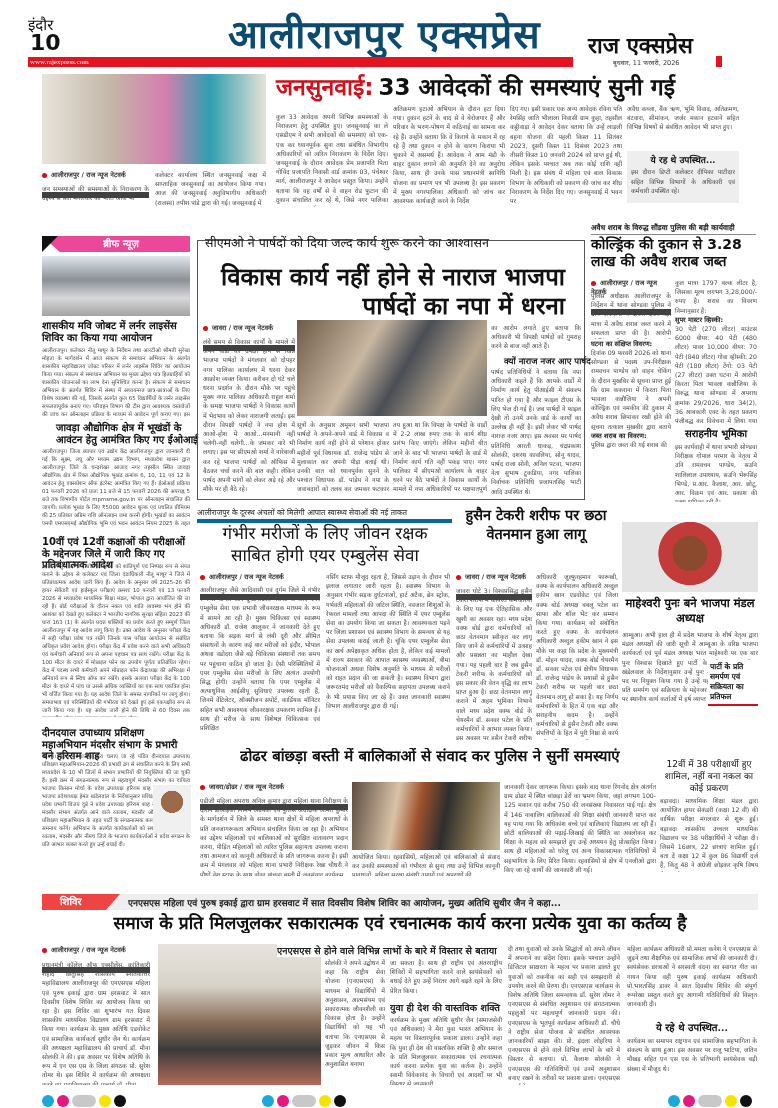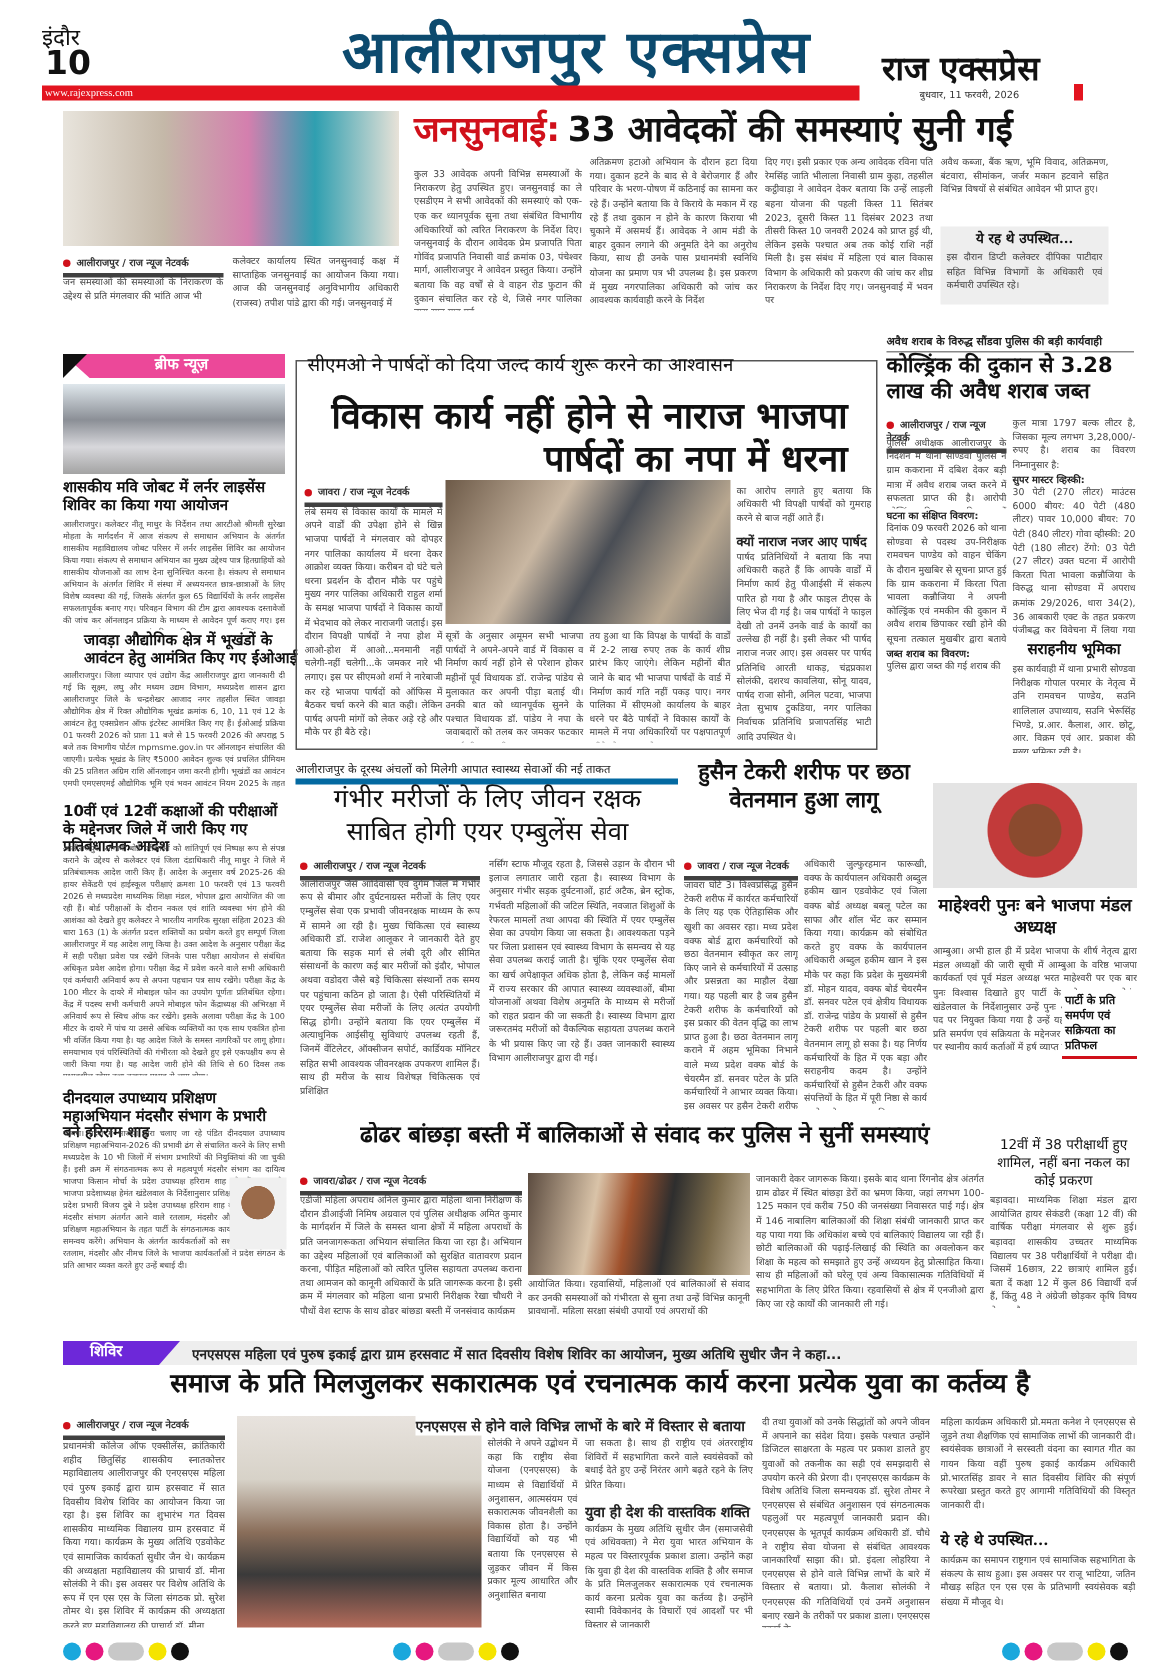--- a/index.html
+++ b/index.html
@@ -1,20 +1,20 @@
 <!DOCTYPE html>
 <html><head>
 <meta charset="utf-8">
 <style>
 *{box-sizing:border-box;margin:0;padding:0}
 body{width:778px;height:1108px;background:#fff;font-family:"DejaVu Sans",sans-serif;color:#222;overflow:hidden;position:relative}
 .abs{position:absolute}
 .serif{font-family:"DejaVu Serif",serif}
 .bodytext{font-size:6.2px;line-height:9.2px;color:#444;text-align:justify;overflow:hidden}
-.byline{font-size:6.5px;color:#333;font-weight:bold;padding-bottom:3px;border-bottom:3px solid #404040;margin-bottom:3px}
+.byline{font-size:6.5px;color:#333;font-weight:bold;padding-bottom:13px;border-bottom:6px solid #404040;margin-bottom:3px}
 .byline .dot{display:inline-block;width:5px;height:5px;border-radius:50%;background:#d0101a;margin-right:4px;vertical-align:middle}
 .photo{background:linear-gradient(135deg,#b9a98f,#7d8a96 40%,#c9b8a0 70%,#8a6f55);overflow:hidden}
 .hl{font-weight:bold;color:#111;line-height:1.15}
 .box{border:1px solid #555}
 .sub{font-size:8.5px;font-weight:bold;color:#222}
 .regmarks span{display:inline-block;width:12px;height:12px;border-radius:50%;margin-right:3px}
 </style>
 </head>
 <body>
 
@@ -64,21 +64,21 @@
 
 <div class="abs box" style="left:197px;top:240px;width:388px;height:260px"></div>
 <div class="abs hl" style="left:205px;top:236px;width:372px;font-size:12.5px;font-weight:normal">सीएमओ ने पार्षदों को दिया जल्द कार्य शुरू करने का आश्वासन</div>
 <div class="abs hl serif" style="left:215px;top:262px;width:350px;font-size:24px;text-align:right;line-height:29px">विकास कार्य नहीं होने से नाराज भाजपा पार्षदों का नपा में धरना</div>
 <div class="abs byline" style="left:203px;top:323px;width:92px"><span class="dot"></span><span>जावरा / राज न्यूज नेटवर्क</span></div>
 <div class="abs bodytext" style="left:203px;top:337px;width:92px;height:158px">लंबे समय से विकास कार्यों के मामले में अपने वार्डों की उपेक्षा होने से खिन्न भाजपा पार्षदों ने मंगलवार को दोपहर नगर पालिका कार्यालय में धरना देकर आक्रोश व्यक्त किया। करीबन दो घंटे चले धरना प्रदर्शन के दौरान मौके पर पहुंचे मुख्य नगर पालिका अधिकारी राहुल शर्मा के समक्ष भाजपा पार्षदों ने विकास कार्यों में भेदभाव को लेकर नाराजगी जताई। इस दौरान विपक्षी पार्षदों ने नपा होश में आओ-होश में आओ...मनमानी नहीं चलेगी-नहीं चलेगी...के जमकर नारे भी लगाए। इस पर सीएमओ शर्मा ने नारेबाजी कर रहे भाजपा पार्षदों को ऑफिस में बैठकर चर्चा करने की बात कही। लेकिन पार्षद अपनी मांगों को लेकर अड़े रहे और मौके पर ही बैठे रहे।</div>
 <div class="abs photo" style="left:297px;top:320px;width:190px;height:96px;background:linear-gradient(120deg,#6d5a48 0%,#c9b7a2 35%,#4a4e55 55%,#b8a790 80%,#6a6a6a 100%)"></div>
 <div class="abs bodytext" style="left:297px;top:420px;width:92px;height:75px">सूत्रों के अनुसार अमूमन सभी भाजपा पार्षदों ने अपने-अपने वार्ड में विकास व निर्माण कार्य नहीं होने से परेशान होकर महीनों पूर्व विधायक डॉ. राजेन्द्र पांडेय से मुलाकात कर अपनी पीड़ा बताई थी। उनकी बात को ध्यानपूर्वक सुनने के पश्चात विधायक डॉ. पांडेय ने नपा के जवाबदारों को तलब कर जमकर फटकार लगाई थी। साथ ही</div>
 <div class="abs bodytext" style="left:393px;top:420px;width:94px;height:75px">तय हुआ था कि विपक्ष के पार्षदों के वार्डों में 2-2 लाख रुपए तक के कार्य शीघ्र प्रारंभ किए जाएंगे। लेकिन महीनों बीत जाने के बाद भी भाजपा पार्षदों के वार्ड में निर्माण कार्य गति नहीं पकड़ पाए। नगर पालिका में सीएमओ कार्यालय के बाहर धरने पर बैठे पार्षदों ने विकास कार्यों के मामले में नपा अधिकारियों पर पक्षपातपूर्ण तरीके से काम करने</div>
 <div class="abs bodytext" style="left:491px;top:323px;width:90px;height:28px">का आरोप लगाते हुए बताया कि अधिकारी भी विपक्षी पार्षदों को गुमराह करने से बाज नहीं आते हैं।</div>
-<div class="abs sub" style="left:491px;top:355px;width:90px">क्यों नाराज नजर आए पार्षद</div>
+<div class="abs sub" style="left:504px;top:355px;width:90px">क्यों नाराज नजर आए पार्षद</div>
 <div class="abs bodytext" style="left:491px;top:367px;width:90px;height:128px">पार्षद प्रतिनिधियों ने बताया कि नपा अधिकारी कहते हैं कि आपके वार्डों में निर्माण कार्य हेतु पीआईसी में संकल्प पारित हो गया है और फाइल टीएस के लिए भेज दी गई है। जब पार्षदों ने फाइल देखी तो उनमें उनके वार्ड के कार्यों का उल्लेख ही नहीं है। इसी लेकर भी पार्षद नाराज नजर आए। इस अवसर पर पार्षद प्रतिनिधि आरती धाकड़, चंद्रप्रकाश सोलंकी, दशरथ कावलिया, सोनू यादव, पार्षद राजा सोनी, अनिल पटवा, भाजपा नेता सुभाष टुकडिया, नगर पालिका निर्वाचक प्रतिनिधि प्रजापतसिंह भाटी आदि उपस्थित थे।</div>
 
 <div class="abs" style="left:591px;top:222px;width:165px;font-size:7.3px;font-weight:bold;color:#222;border-bottom:1px solid #888;padding-bottom:2px;white-space:nowrap;overflow:hidden">अवैध शराब के विरुद्ध सौंडवा पुलिस की बड़ी कार्यवाही</div>
 <div class="abs hl" style="left:591px;top:236px;width:165px;font-size:14px;line-height:17px">कोल्ड्रिंक की दुकान से 3.28 लाख की अवैध शराब जब्त</div>
 <div class="abs byline" style="left:591px;top:278px;width:80px"><span class="dot"></span><span>आलीराजपुर / राज न्यूज नेटवर्क</span></div>
 <div class="abs bodytext" style="left:591px;top:291px;width:80px;height:48px">पुलिस अधीक्षक आलीराजपुर के निर्देशन में थाना सोण्डवा पुलिस ने ग्राम ककराना में दबिश देकर बड़ी मात्रा में अवैध शराब जब्त करने में सफलता प्राप्त की है। आरोपी कोल्ड्रिंक की दुकान की आड़ में अवैध शराब का बड़ा स्टॉक जमा कर विक्रय कर रहा था।</div>
 <div class="abs sub" style="left:591px;top:339px;width:80px;font-size:6.5px">घटना का संक्षिप्त विवरण:</div>
 <div class="abs bodytext" style="left:591px;top:348px;width:80px;height:82px">दिनांक 09 फरवरी 2026 को थाना सोण्डवा से पदस्थ उप-निरीक्षक रामवचन पाण्डेय को वाहन चेकिंग के दौरान मुखबिर से सूचना प्राप्त हुई कि ग्राम ककराना में किरता पिता भावला कन्नौजिया ने अपनी कोल्ड्रिंक एवं नमकीन की दुकान में अवैध शराब छिपाकर रखी होने की सूचना तत्काल मुखबीर द्वारा बताये स्थान पर दबिश दी गई। तलाशी के दौरान दुकान के भीतर से विभिन्न ब्रांडों की अवैध शराब की कुल 163 पेटियां बरामद हुईं।</div>
 <div class="abs sub" style="left:591px;top:431px;width:80px;font-size:6.5px">जब्त शराब का विवरण:</div>
 <div class="abs bodytext" style="left:591px;top:440px;width:80px;height:10px">पुलिस द्वारा जब्त की गई शराब की</div>
@@ -108,37 +108,37 @@
 <div class="abs bodytext" style="left:660px;top:796px;width:98px;height:76px">बड़ावदा। माध्यमिक शिक्षा मंडल द्वारा आयोजित हायर सेकंडरी (कक्षा 12 वीं) की वार्षिक परीक्षा मंगलवार से शुरू हुई। बड़ावदा शासकीय उच्चतर माध्यमिक विद्यालय पर 38 परीक्षार्थियों ने परीक्षा दी। जिसमें 16छात्र, 22 छात्राएं शामिल हुईं। बता दें कक्षा 12 में कुल 86 विद्यार्थी दर्ज हैं, किंतु 48 ने अंग्रेजी छोड़कर कृषि विषय ले रखा है।</div>
 
 <div class="abs hl" style="left:240px;top:748px;width:420px;font-size:15px;white-space:nowrap;overflow:hidden">ढोढर बांछड़ा बस्ती में बालिकाओं से संवाद कर पुलिस ने सुनीं समस्याएं</div>
 <div class="abs byline" style="left:200px;top:782px;width:148px"><span class="dot"></span><span>जावरा/ढोढर / राज न्यूज नेटवर्क</span></div>
 <div class="abs bodytext" style="left:200px;top:796px;width:148px;height:80px">एडीजी महिला अपराध अनिल कुमार द्वारा महिला थाना निरीक्षण के दौरान डीआईजी निमिष अग्रवाल एवं पुलिस अधीक्षक अमित कुमार के मार्गदर्शन में जिले के समस्त थाना क्षेत्रों में महिला अपराधों के प्रति जनजागरूकता अभियान संचालित किया जा रहा है। अभियान का उद्देश्य महिलाओं एवं बालिकाओं को सुरक्षित वातावरण प्रदान करना, पीड़ित महिलाओं को त्वरित पुलिस सहायता उपलब्ध कराना तथा आमजन को कानूनी अधिकारों के प्रति जागरूक करना है। इसी क्रम में मंगलवार को महिला थाना प्रभारी निरीक्षक रेखा चौधरी ने पौधों वेश स्टाफ के साथ ढोढर बांछड़ा बस्ती में जनसंवाद कार्यक्रम</div>
 <div class="abs photo" style="left:352px;top:782px;width:148px;height:68px;background:linear-gradient(100deg,#5c4c40 0%,#d9c3a8 30%,#a0522d 45%,#2e2e2e 62%,#7a6a4a 80%,#c8b8a0 100%)"></div>
 <div class="abs bodytext" style="left:352px;top:852px;width:148px;height:24px">आयोजित किया। रहवासियों, महिलाओं एवं बालिकाओं से संवाद कर उनकी समस्याओं को गंभीरता से सुना तथा उन्हें विभिन्न कानूनी प्रावधानों, महिला सुरक्षा संबंधी उपायों एवं अपराधों की</div>
 <div class="abs bodytext" style="left:504px;top:782px;width:152px;height:94px">जानकारी देकर जागरूक किया। इसके बाद थाना रिंगनोद क्षेत्र अंतर्गत ग्राम ढोढर में स्थित बांछड़ा डेरों का भ्रमण किया, जहां लगभग 100-125 मकान एवं करीब 750 की जनसंख्या निवासरत पाई गई। क्षेत्र में 146 नाबालिग बालिकाओं की शिक्षा संबंधी जानकारी प्राप्त कर यह पाया गया कि अधिकांश बच्चे एवं बालिकाएं विद्यालय जा रही हैं। छोटी बालिकाओं की पढ़ाई-लिखाई की स्थिति का अवलोकन कर शिक्षा के महत्व को समझाते हुए उन्हें अध्ययन हेतु प्रोत्साहित किया। साथ ही महिलाओं को घरेलू एवं अन्य विकासात्मक गतिविधियों में सहभागिता के लिए प्रेरित किया। रहवासियों से क्षेत्र में एनजीओ द्वारा किए जा रहे कार्यों की जानकारी ली गई।</div>
 
 <div class="abs" style="left:42px;top:894px;width:716px;height:16px;background:#eeeeee"></div>
-<div class="abs" style="left:42px;top:894px;width:78px;height:16px;background:#6d28d9;clip-path:polygon(0 0,100% 0,82% 100%,0 100%)">
+<div class="abs" style="left:42px;top:894px;width:78px;height:16px;background:#ef4444;clip-path:polygon(0 0,100% 0,82% 100%,0 100%)">
   <div style="color:#fff;font-size:10px;font-weight:bold;line-height:16px;padding-left:18px">शिविर</div>
 </div>
 <div class="abs" style="left:128px;top:896px;width:628px;font-size:9px;font-weight:bold;color:#222;white-space:nowrap;overflow:hidden">एनएसएस महिला एवं पुरुष इकाई द्वारा ग्राम हरसवाट में सात दिवसीय विशेष शिविर का आयोजन, मुख्य अतिथि सुधीर जैन ने कहा...</div>
 <div class="abs hl" style="left:42px;top:913px;width:716px;font-size:17.5px;text-align:center;white-space:nowrap;overflow:hidden">समाज के प्रति मिलजुलकर सकारात्मक एवं रचनात्मक कार्य करना प्रत्येक युवा का कर्तव्य है</div>
 
 <div class="abs byline" style="left:42px;top:945px;width:108px"><span class="dot"></span><span>आलीराजपुर / राज न्यूज नेटवर्क</span></div>
 <div class="abs bodytext" style="left:42px;top:960px;width:108px;height:125px">प्रधानमंत्री कॉलेज ऑफ एक्सीलेंस, क्रांतिकारी शहीद छितुसिंह शासकीय स्नातकोत्तर महाविद्यालय आलीराजपुर की एनएसएस महिला एवं पुरुष इकाई द्वारा ग्राम हरसवाट में सात दिवसीय विशेष शिविर का आयोजन किया जा रहा है। इस शिविर का शुभारंभ गत दिवस शासकीय माध्यमिक विद्यालय ग्राम हरसवाट में किया गया। कार्यक्रम के मुख्य अतिथि एडवोकेट एवं सामाजिक कार्यकर्ता सुधीर जैन थे। कार्यक्रम की अध्यक्षता महाविद्यालय की प्राचार्य डॉ. मीना सोलंकी ने की। इस अवसर पर विशेष अतिथि के रूप में एन एस एस के जिला संगठक प्रो. सुरेश तोमर थे। इस शिविर में कार्यक्रम की अध्यक्षता करते हुए महाविद्यालय की प्राचार्य डॉ. मीना</div>
 <div class="abs photo" style="left:158px;top:944px;width:163px;height:141px;background:linear-gradient(180deg,#e8e3de 0%,#d7d2c8 30%,#8a6e5a 55%,#3a3a3a 75%,#b36b5a 100%)"></div>
 <div class="abs sub" style="left:277px;top:944px;width:250px;font-size:9.5px;background:#fff;white-space:nowrap;overflow:hidden">एनएसएस से होने वाले विभिन्न लाभों के बारे में विस्तार से बताया</div>
 <div class="abs bodytext" style="left:325px;top:958px;width:60px;height:127px">सोलंकी ने अपने उद्बोधन में कहा कि राष्ट्रीय सेवा योजना (एनएसएस) के माध्यम से विद्यार्थियों में अनुशासन, आत्मसंयम एवं सकारात्मक जीवनशैली का विकास होता है। उन्होंने विद्यार्थियों को यह भी बताया कि एनएसएस से जुड़कर जीवन में किस प्रकार मूल्य आधारित और अनुशासित बनाया</div>
 <div class="abs bodytext" style="left:390px;top:958px;width:112px;height:40px">जा सकता है। साथ ही राष्ट्रीय एवं अंतरराष्ट्रीय शिविरों में सहभागिता करने वाले स्वयंसेवकों को बधाई देते हुए उन्हें निरंतर आगे बढ़ते रहने के लिए प्रेरित किया।</div>
 <div class="abs sub" style="left:390px;top:1001px;width:112px;font-size:9.5px;white-space:nowrap;overflow:hidden">युवा ही देश की वास्तविक शक्ति है</div>
 <div class="abs bodytext" style="left:390px;top:1015px;width:112px;height:70px">कार्यक्रम के मुख्य अतिथि सुधीर जैन (समाजसेवी एवं अधिवक्ता) ने मेरा युवा भारत अभियान के महत्व पर विस्तारपूर्वक प्रकाश डाला। उन्होंने कहा कि युवा ही देश की वास्तविक शक्ति है और समाज के प्रति मिलजुलकर सकारात्मक एवं रचनात्मक कार्य करना प्रत्येक युवा का कर्तव्य है। उन्होंने स्वामी विवेकानंद के विचारों एवं आदर्शों पर भी विस्तार से जानकारी</div>
 <div class="abs bodytext" style="left:508px;top:944px;width:112px;height:141px">दी तथा युवाओं को उनके सिद्धांतों को अपने जीवन में अपनाने का संदेश दिया। इसके पश्चात उन्होंने डिजिटल साक्षरता के महत्व पर प्रकाश डालते हुए युवाओं को तकनीक का सही एवं समझदारी से उपयोग करने की प्रेरणा दी। एनएसएस कार्यक्रम के विशेष अतिथि जिला समन्वयक डॉ. सुरेश तोमर ने एनएसएस से संबंधित अनुशासन एवं संगठनात्मक पहलुओं पर महत्वपूर्ण जानकारी प्रदान की। एनएसएस के भूतपूर्व कार्यक्रम अधिकारी डॉ. चौधे ने राष्ट्रीय सेवा योजना से संबंधित आवश्यक जानकारियाँ साझा की। प्रो. इंदला लोहरिया ने एनएसएस से होने वाले विभिन्न लाभों के बारे में विस्तार से बताया। प्रो. कैलाश सोलंकी ने एनएसएस की गतिविधियों एवं उनमें अनुशासन बनाए रखने के तरीकों पर प्रकाश डाला। एनएसएस इकाई के</div>
 <div class="abs bodytext" style="left:627px;top:944px;width:130px;height:75px">महिला कार्यक्रम अधिकारी प्रो.ममता कनेश ने एनएसएस से जुड़ने तथा शैक्षणिक एवं सामाजिक लाभों की जानकारी दी। स्वयंसेवक छात्राओं ने सरस्वती वंदना का स्वागत गीत का गायन किया वहीं पुरुष इकाई कार्यक्रम अधिकारी प्रो.भारतसिंह डावर ने सात दिवसीय शिविर की संपूर्ण रूपरेखा प्रस्तुत करते हुए आगामी गतिविधियों की विस्तृत जानकारी दी।</div>
-<div class="abs hl serif" style="left:627px;top:1022px;width:130px;font-size:10px;text-align:left">ये रहे थे उपस्थित...</div>
+<div class="abs hl serif" style="left:627px;top:1022px;width:130px;font-size:10px;text-align:center">ये रहे थे उपस्थित...</div>
 <div class="abs bodytext" style="left:627px;top:1036px;width:130px;height:40px">कार्यक्रम का समापन राष्ट्रगान एवं सामाजिक सहभागिता के संकल्प के साथ हुआ। इस अवसर पर राजू भाटिया, जतिन मौखड़ सहित एन एस एस के प्रतिभागी स्वयंसेवक बड़ी संख्या में मौजूद थे।</div>
 
 <div class="abs regmarks" style="left:42px;top:1092px">
   <span style="background:#1aa7dc"></span><span style="background:#e6177f"></span><span style="background:#c8c8c8;width:24px;border-radius:6px"></span><span style="background:#f5e400"></span><span style="background:#111"></span>
 </div>
 <div class="abs regmarks" style="left:262px;top:1092px">
   <span style="background:#1aa7dc"></span><span style="background:#e6177f"></span><span style="background:#c8c8c8;width:24px;border-radius:6px"></span><span style="background:#f5e400"></span><span style="background:#111"></span>
 </div>
 <div class="abs regmarks" style="left:668px;top:1092px">
   <span style="background:#1aa7dc"></span><span style="background:#e6177f"></span><span style="background:#c8c8c8;width:24px;border-radius:6px"></span><span style="background:#f5e400"></span><span style="background:#111"></span>

